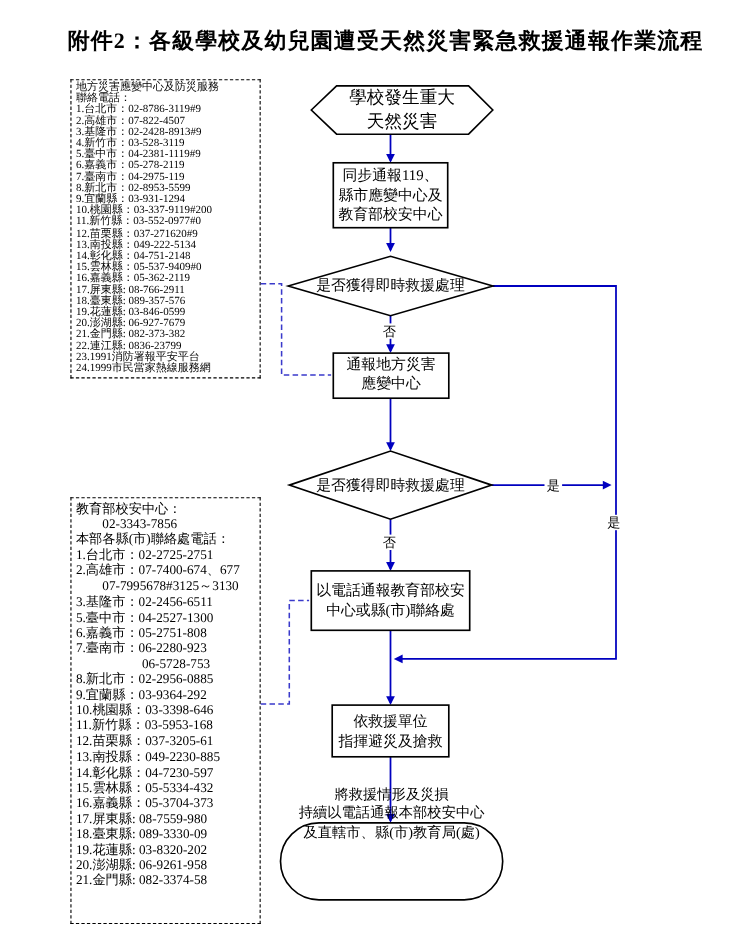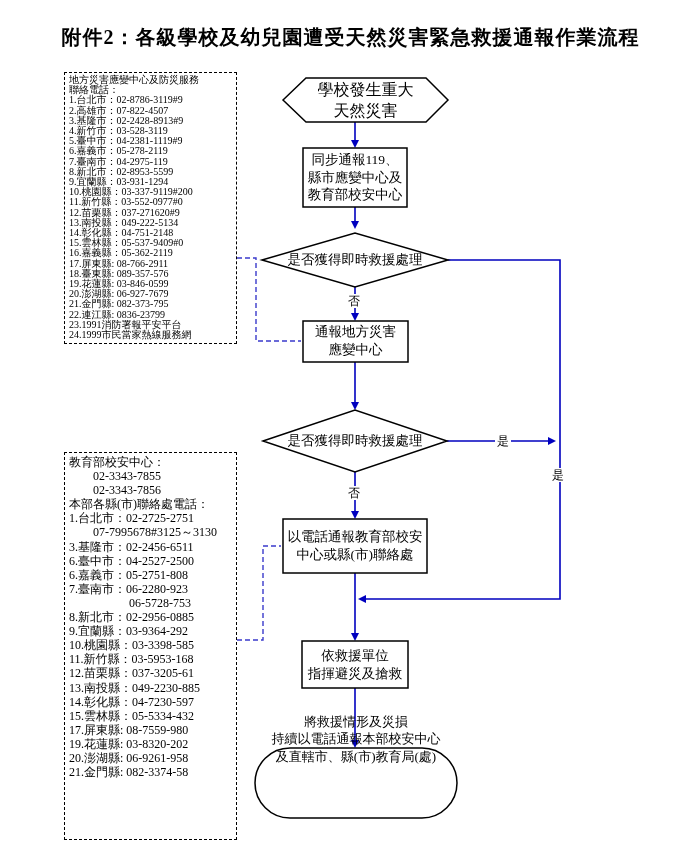--- a/index.html
+++ b/index.html
@@ -53,47 +53,49 @@
     <div class="line">11.新竹縣：03-552-0977#0</div>
     <div class="line">12.苗栗縣：037-271620#9</div>
     <div class="line">13.南投縣：049-222-5134</div>
     <div class="line">14.彰化縣：04-751-2148</div>
     <div class="line">15.雲林縣：05-537-9409#0</div>
     <div class="line">16.嘉義縣：05-362-2119</div>
     <div class="line">17.屏東縣: 08-766-2911</div>
     <div class="line">18.臺東縣: 089-357-576</div>
     <div class="line">19.花蓮縣: 03-846-0599</div>
     <div class="line">20.澎湖縣: 06-927-7679</div>
-    <div class="line">21.金門縣: 082-373-795</div>
+    <div class="line">21.金門縣: 082-373-382</div>
     <div class="line">22.連江縣: 0836-23799</div>
     <div class="line">23.1991消防署報平安平台</div>
     <div class="line">24.1999市民當家熱線服務網</div>
   </div>
 
 <div class="phone-box" id="phone-box-moe">
     <div class="line">教育部校安中心：</div>
-    <div class="line">　　02-3343-7855</div>
     <div class="line">　　02-3343-7856</div>
     <div class="line">本部各縣(市)聯絡處電話：</div>
     <div class="line">1.台北市：02-2725-2751</div>
+    <div class="line">2.高雄市：07-7400-674、677</div>
     <div class="line">　　07-7995678#3125～3130</div>
     <div class="line">3.基隆市：02-2456-6511</div>
-    <div class="line">6.臺中市：04-2527-2500</div>
+    <div class="line">5.臺中市：04-2527-1300</div>
     <div class="line">6.嘉義市：05-2751-808</div>
     <div class="line">7.臺南市：06-2280-923</div>
     <div class="line">　　　　　06-5728-753</div>
     <div class="line">8.新北市：02-2956-0885</div>
     <div class="line">9.宜蘭縣：03-9364-292</div>
-    <div class="line">10.桃園縣：03-3398-585</div>
+    <div class="line">10.桃園縣：03-3398-646</div>
     <div class="line">11.新竹縣：03-5953-168</div>
     <div class="line">12.苗栗縣：037-3205-61</div>
     <div class="line">13.南投縣：049-2230-885</div>
     <div class="line">14.彰化縣：04-7230-597</div>
     <div class="line">15.雲林縣：05-5334-432</div>
+    <div class="line">16.嘉義縣：05-3704-373</div>
     <div class="line">17.屏東縣: 08-7559-980</div>
+    <div class="line">18.臺東縣: 089-3330-09</div>
     <div class="line">19.花蓮縣: 03-8320-202</div>
     <div class="line">20.澎湖縣: 06-9261-958</div>
     <div class="line">21.金門縣: 082-3374-58</div>
   </div>
 
 <svg width="673" height="845" viewBox="0 0 673 845">
 
   <g stroke="#0000bf" stroke-width="1.6" fill="none">
     <path d="M355 122 L355 146"></path>
     <path d="M355 207 L355 227"></path>

